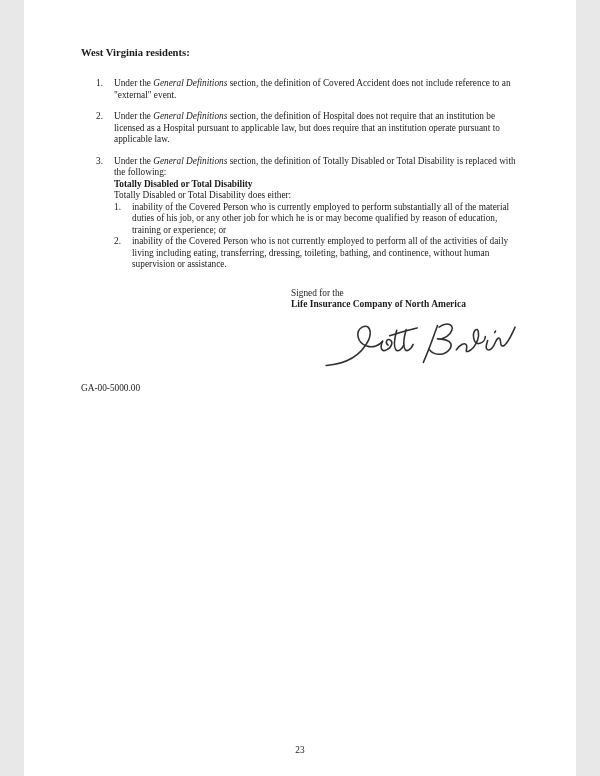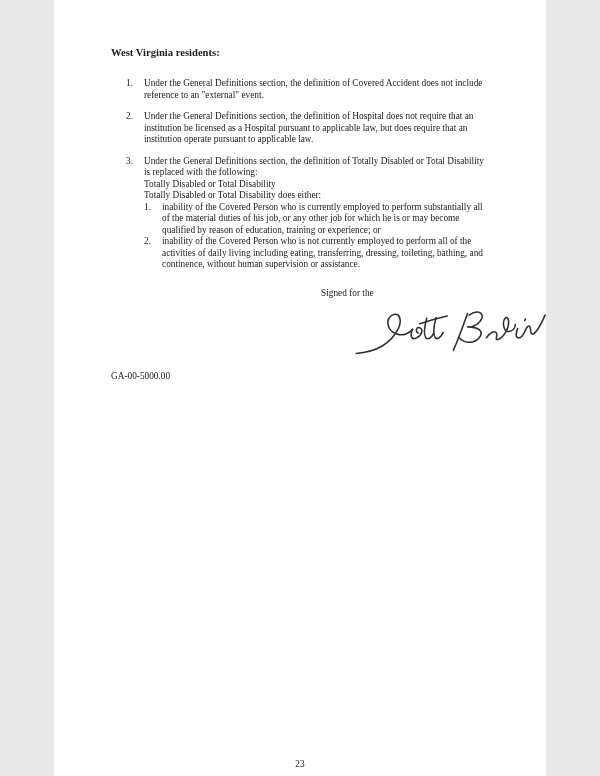--- a/index.html
+++ b/index.html
@@ -1,18 +1,18 @@
 <!DOCTYPE html>
 <html><head>
 <meta charset="utf-8">
 <style>
   html,body{margin:0;padding:0;background:#e8e8e8;}
   .page{
     position:relative;
-    width:492px;height:776px;
+    width:552px;height:776px;
     background:#ffffff;
     font-family:"Liberation Serif", serif;
     font-size:9.3px;
     line-height:11.5px;
     color:#1b1b1b;
     overflow:hidden;
     margin:0 auto;
   }
   .content{
     padding:47px 55px 0 57px;
@@ -27,22 +27,22 @@
   .oitem{
     display:flex;
     margin:0 0 10px 0;
   }
   .oitem-marker{
     width:18px;
     margin-left:15px;
     flex:0 0 auto;
   }
   .oitem-body{flex:1 1 auto;}
-  .ital{}
-  .bold-line{font-weight:normal;}
+  .ital{font-style:italic;}
+  .bold-line{font-weight:bold;}
   .sublist{margin:0;padding:0;list-style:none;}
   .subitem{display:flex;}
   .subitem-marker{width:18px;flex:0 0 auto;}
   .subitem-body{flex:1 1 auto;font-family:Liberation Serif, serif;}
   .sig-block{
     margin-left:210px;
     margin-top:17px;
   }
   .sig-company{font-weight:bold;font-size:9.5px;}
   .sig-image-wrap{
@@ -54,21 +54,21 @@
   .sig-caption{
     margin-left:36px;
     margin-top:1px;
   }
   .form-number{
     margin-top:8px;
   }
   .page-number{
     position:absolute;
     left:0;right:0;
-    bottom:6px;
+    bottom:20px;
     text-align:center;
   }
 </style>
 </head>
 <body>
 
 <div class="page">
   <div class="content">
 
     <p class="heading">West Virginia residents:</p>
@@ -101,20 +101,21 @@
               <span class="subitem-body">inability of the Covered Person who is not currently employed to perform all of the activities of daily living including eating, transferring, dressing, toileting, bathing, and continence, without human supervision or assistance.</span>
             </div>
           </div>
         </span>
       </div>
 
     </div>
 
     <div class="sig-block">
       <div>Signed for the</div>
+      <div class="sig-company">Life Insurance Company of North America</div>
       <div class="sig-image-wrap">
         <svg viewBox="0 0 250 70" xmlns="http://www.w3.org/2000/svg" fill="none" stroke="#2f2f2f" stroke-width="2" stroke-linecap="round" stroke-linejoin="round">
           <path d="M4,58 C30,56 48,46 58,26 C63,14 59,5 50,9 C41,14 43,29 56,33 C64,36 72,32 76,27"></path>
           <path d="M76,27 C72,36 75,41 81,38 C88,35 90,27 85,25 C81,24 79,29 83,32"></path>
           <path d="M94,13 C91,24 90,34 93,38 C96,41 101,37 103,32"></path>
           <path d="M106,12 C103,23 102,34 105,38 C108,41 113,36 115,31"></path>
           <path d="M85,20 C96,16 108,13 120,10"></path>
           <path d="M146,7 C141,21 135,38 128,54"></path>
           <path d="M148,9 C160,1 170,7 162,17 C157,23 149,25 146,24 C159,24 168,29 161,38 C154,47 140,44 136,38"></path>
           <path d="M170,38 C175,31 181,28 183,32 C185,36 180,41 185,40 C191,38 194,33 197,26"></path>

